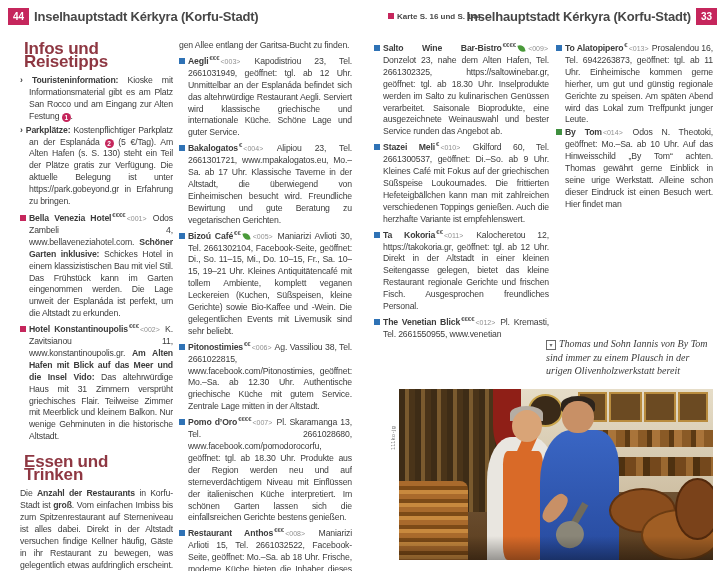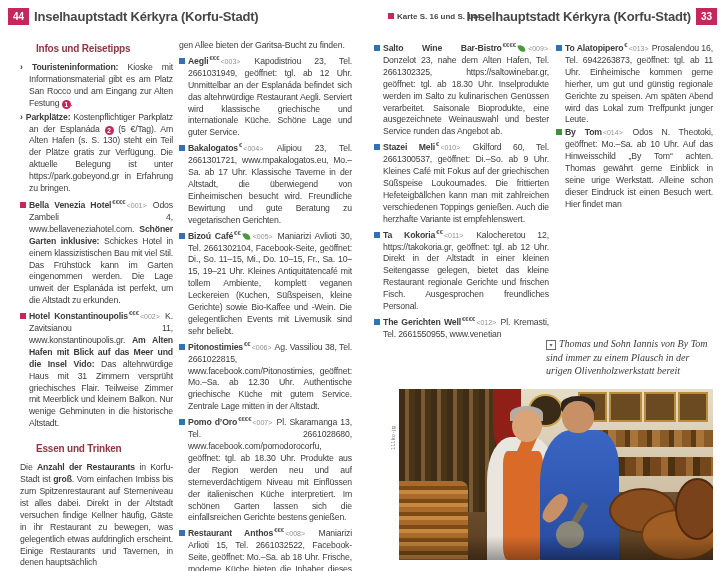--- a/index.html
+++ b/index.html
@@ -15,21 +15,21 @@
   .mapref{position:absolute;left:388px;top:8px;height:17px;line-height:17px;font-size:8px;
           font-weight:bold;color:#474747;}
   .mapref .sq{display:inline-block;width:6px;height:6px;background:#c5265c;margin-right:3px;}
   
   .col{position:absolute;top:40px;overflow:hidden;font-size:8.7px;line-height:11.9px;
        text-align:justify;letter-spacing:-0.15px;}
   #col1{left:20px;width:153px;height:531px;}
   #col2{left:179px;width:173px;height:531px;}
   #col3{left:374px;width:175px;height:346px;}
   #col4{left:556px;width:157px;height:296px;}
-  .col h3{font-size:10px;line-height:13px;color:#8e3742;margin:12px 16px 7px;text-align:left;
+  .col h3{font-size:17px;line-height:13px;color:#8e3742;margin:12px 4px 7px;text-align:left;
           letter-spacing:-0.2px;}
   .col h3:first-child{margin-top:2px;}
   .blk{margin:0 0 1px;}
   .tip{padding-left:9px;text-indent:-9px;margin-bottom:2px;}
   .tip::before{content:"\203A\00a0";font-weight:bold;color:#3c3c3c;}
   .entry{padding-left:9px;text-indent:-9px;}
   .entry::before{content:"";display:inline-block;width:6px;height:6px;margin-right:3px;vertical-align:0;}
   .bullet-hotel::before{background:#c5265c;}
   .bullet-rest::before{background:#2f72b5;}
   .bullet-shop::before{background:#3f8f3f;}
@@ -97,33 +97,33 @@
   <div class="col" id="col1">
       <h3 class="sec">Infos und Reisetipps</h3>
       <p class="blk tip"><span class="s-b">Touristeninformation:</span><span class="s-t"> Kioske mit Informationsmaterial gibt es am Platz San Rocco und am Eingang zur Alten Festung </span><span class="s-m">1</span><span class="s-t">.</span></p>
       <p class="blk tip"><span class="s-b">Parkplätze:</span><span class="s-t"> Kostenpflichtiger Parkplatz an der Esplanáda </span><span class="s-m">2</span><span class="s-t"> (5 €/Tag). Am Alten Hafen (s. S. 130) steht ein Teil der Plätze gratis zur Verfügung. Die aktuelle Belegung ist unter https://park.gobeyond.gr in Erfahrung zu bringen.</span></p>
       <p class="blk entry bullet-hotel"><span class="s-n">Bella Venezia Hotel</span><span class="s-p">€€€€</span><span class="s-r">&lt;001&gt;</span><span class="s-t"> Odos Zambeli 4, www.bellaveneziahotel.com. </span><span class="s-b">Schöner Garten inklusive:</span><span class="s-t"> Schickes Hotel in einem klassizistischen Bau mit viel Stil. Das Frühstück kann im Garten eingenommen werden. Die Lage unweit der Esplanáda ist perfekt, um die Altstadt zu erkunden.</span></p>
       <p class="blk entry bullet-hotel"><span class="s-n">Hotel Konstantinoupolis</span><span class="s-p">€€€</span><span class="s-r">&lt;002&gt;</span><span class="s-t"> K. Zavitsianou 11, www.konstantinoupolis.gr. </span><span class="s-b">Am Alten Hafen mit Blick auf das Meer und die Insel Vido:</span><span class="s-t"> Das altehrwürdige Haus mit 31 Zimmern versprüht griechisches Flair. Teilweise Zimmer mit Meerblick und kleinem Balkon. Nur wenige Gehminuten in die historische Altstadt.</span></p>
       <h3 class="sec">Essen und Trinken</h3>
       <p class="blk para"><span class="s-t">Die </span><span class="s-b">Anzahl der Restaurants</span><span class="s-t"> in Korfu-Stadt ist </span><span class="s-b">groß</span><span class="s-t">. Vom einfachen Imbiss bis zum Spitzenrestaurant auf Sterneniveau ist alles dabei. Direkt in der Altstadt versuchen findige Kellner häufig, Gäste in ihr Restaurant zu bewegen, was gelegentlich etwas aufdringlich erscheint. Einige Restaurants und Tavernen, in denen hauptsächlich </span></p>
     </div>
   <div class="col" id="col2">
-      <p class="blk para"><span class="s-t">gen Allee bieten der Garitsa-Bucht zu finden.</span></p>
+      <p class="blk para"><span class="s-t">gen Allee entlang der Garitsa-Bucht zu finden.</span></p>
       <p class="blk entry bullet-rest"><span class="s-n">Aegli</span><span class="s-p">€€€</span><span class="s-r">&lt;003&gt;</span><span class="s-t"> Kapodistriou 23, Tel. 2661031949, geöffnet: tgl. ab 12 Uhr. Unmittelbar an der Esplanáda befindet sich das altehrwürdige Restaurant Aegli. Serviert wird klassische griechische und internationale Küche. Schöne Lage und guter Service.</span></p>
       <p class="blk entry bullet-rest"><span class="s-n">Bakalogatos</span><span class="s-p">€</span><span class="s-r">&lt;004&gt;</span><span class="s-t"> Alipiou 23, Tel. 2661301721, www.mpakalogatos.eu, Mo.–Sa. ab 17 Uhr. Klassische Taverne in der Altstadt, die überwiegend von Einheimischen besucht wird. Freundliche Bewirtung und gute Beratung zu vegetarischen Gerichten.</span></p>
       <p class="blk entry bullet-rest"><span class="s-n">Bizoú Café</span><span class="s-p">€€</span><span class="s-v"></span><span class="s-r">&lt;005&gt;</span><span class="s-t"> Maniarizi Avlioti 30, Tel. 2661302104, Facebook-Seite, geöffnet: Di., So. 11–15, Mi., Do. 10–15, Fr., Sa. 10–15, 19–21 Uhr. Kleines Antiquitätencafé mit tollem Ambiente, komplett veganen Leckereien (Kuchen, Süßspeisen, kleine Gerichte) sowie Bio-Kaffee und -Wein. Die gelegentlichen Events mit Livemusik sind sehr beliebt.</span></p>
       <p class="blk entry bullet-rest"><span class="s-n">Pitonostimies</span><span class="s-p">€€</span><span class="s-r">&lt;006&gt;</span><span class="s-t"> Ag. Vassiliou 38, Tel. 2661022815, www.facebook.com/Pitonostimies, geöffnet: Mo.–Sa. ab 12.30 Uhr. Authentische griechische Küche mit gutem Service. Zentrale Lage mitten in der Altstadt.</span></p>
       <p class="blk entry bullet-rest"><span class="s-n">Pomo d’Oro</span><span class="s-p">€€€€</span><span class="s-r">&lt;007&gt;</span><span class="s-t"> Pl. Skaramanga 13, Tel. 2661028680, www.facebook.com/pomodorocorfu, geöffnet: tgl. ab 18.30 Uhr. Produkte aus der Region werden neu und auf sterneverdächtigem Niveau mit Einflüssen der italienischen Küche interpretiert. Im schönen Garten lassen sich die einfallsreichen Gerichte bestens genießen.</span></p>
       <p class="blk entry bullet-rest"><span class="s-n">Restaurant Anthos</span><span class="s-p">€€€</span><span class="s-r">&lt;008&gt;</span><span class="s-t"> Maniarizi Arlioti 15, Tel. 2661032522, Facebook-Seite, geöffnet: Mo.–Sa. ab 18 Uhr. Frische, moderne Küche bieten die Inhaber dieses Restaurants, das abseits des Trubels liegt. Es gibt mediterrane Spei-</span></p>
     </div>
   <div class="col" id="col3">
       <p class="blk entry bullet-rest"><span class="s-n">Salto Wine Bar-Bistro</span><span class="s-p">€€€€</span><span class="s-v"></span><span class="s-r">&lt;009&gt;</span><span class="s-t"> Donzelot 23, nahe dem Alten Hafen, Tel. 2661302325, https://saltowinebar.gr, geöffnet: tgl. ab 18.30 Uhr. Inselprodukte werden im Salto zu kulinarischen Genüssen verarbeitet. Saisonale Bioprodukte, eine ausgezeichnete Weinauswahl und bester Service runden das Angebot ab.</span></p>
       <p class="blk entry bullet-rest"><span class="s-n">Stazei Meli</span><span class="s-p">€</span><span class="s-r">&lt;010&gt;</span><span class="s-t"> Gkilford 60, Tel. 2661300537, geöffnet: Di.–So. ab 9 Uhr. Kleines Café mit Fokus auf der griechischen Süßspeise Loukoumades. Die frittierten Hefeteigbällchen kann man mit zahlreichen verschiedenen Toppings genießen. Auch die herzhafte Variante ist empfehlenswert.</span></p>
       <p class="blk entry bullet-rest"><span class="s-n">Ta Kokoria</span><span class="s-p">€€</span><span class="s-r">&lt;011&gt;</span><span class="s-t"> Kalocheretou 12, https://takokoria.gr, geöffnet: tgl. ab 12 Uhr. Direkt in der Altstadt in einer kleinen Seitengasse gelegen, bietet das kleine Restaurant regionale Gerichte und frischen Fisch. Ausgesprochen freundliches Personal.</span></p>
-      <p class="blk entry bullet-rest"><span class="s-n">The Gerichten Well</span><span class="s-p">€€€€</span><span class="s-r">&lt;012&gt;</span><span class="s-t"> Pl. Kremasti, Tel. 2661550955, www.venetian</span></p>
+      <p class="blk entry bullet-rest"><span class="s-n">The Venetian Blick</span><span class="s-p">€€€€</span><span class="s-r">&lt;012&gt;</span><span class="s-t"> Pl. Kremasti, Tel. 2661550955, www.venetian</span></p>
     </div>
   <div class="col" id="col4">
       <p class="blk entry bullet-rest"><span class="s-n">To Alatopipero</span><span class="s-p">€</span><span class="s-r">&lt;013&gt;</span><span class="s-t"> Prosalendou 16, Tel. 6942263873, geöffnet: tgl. ab 11 Uhr. Einheimische kommen gerne hierher, um gut und günstig regionale Gerichte zu speisen. Am späten Abend wird das Lokal zum Treffpunkt junger Leute.</span></p>
       <p class="blk entry bullet-shop"><span class="s-n">By Tom</span><span class="s-r">&lt;014&gt;</span><span class="s-t"> Odos N. Theotoki, geöffnet: Mo.–Sa. ab 10 Uhr. Auf das Hinweisschild „By Tom“ achten. Thomas gewährt gerne Einblick in seine urige Werkstatt. Alleine schon dieser Eindruck ist einen Besuch wert. Hier findet man</span></p>
     </div>
 
   <div class="caption">
     <span class="cap-icon">▾</span><span>Thomas und Sohn Iannis von By Tom sind immer zu einem Plausch in der urigen Olivenholzwerkstatt bereit</span>
   </div>
 

